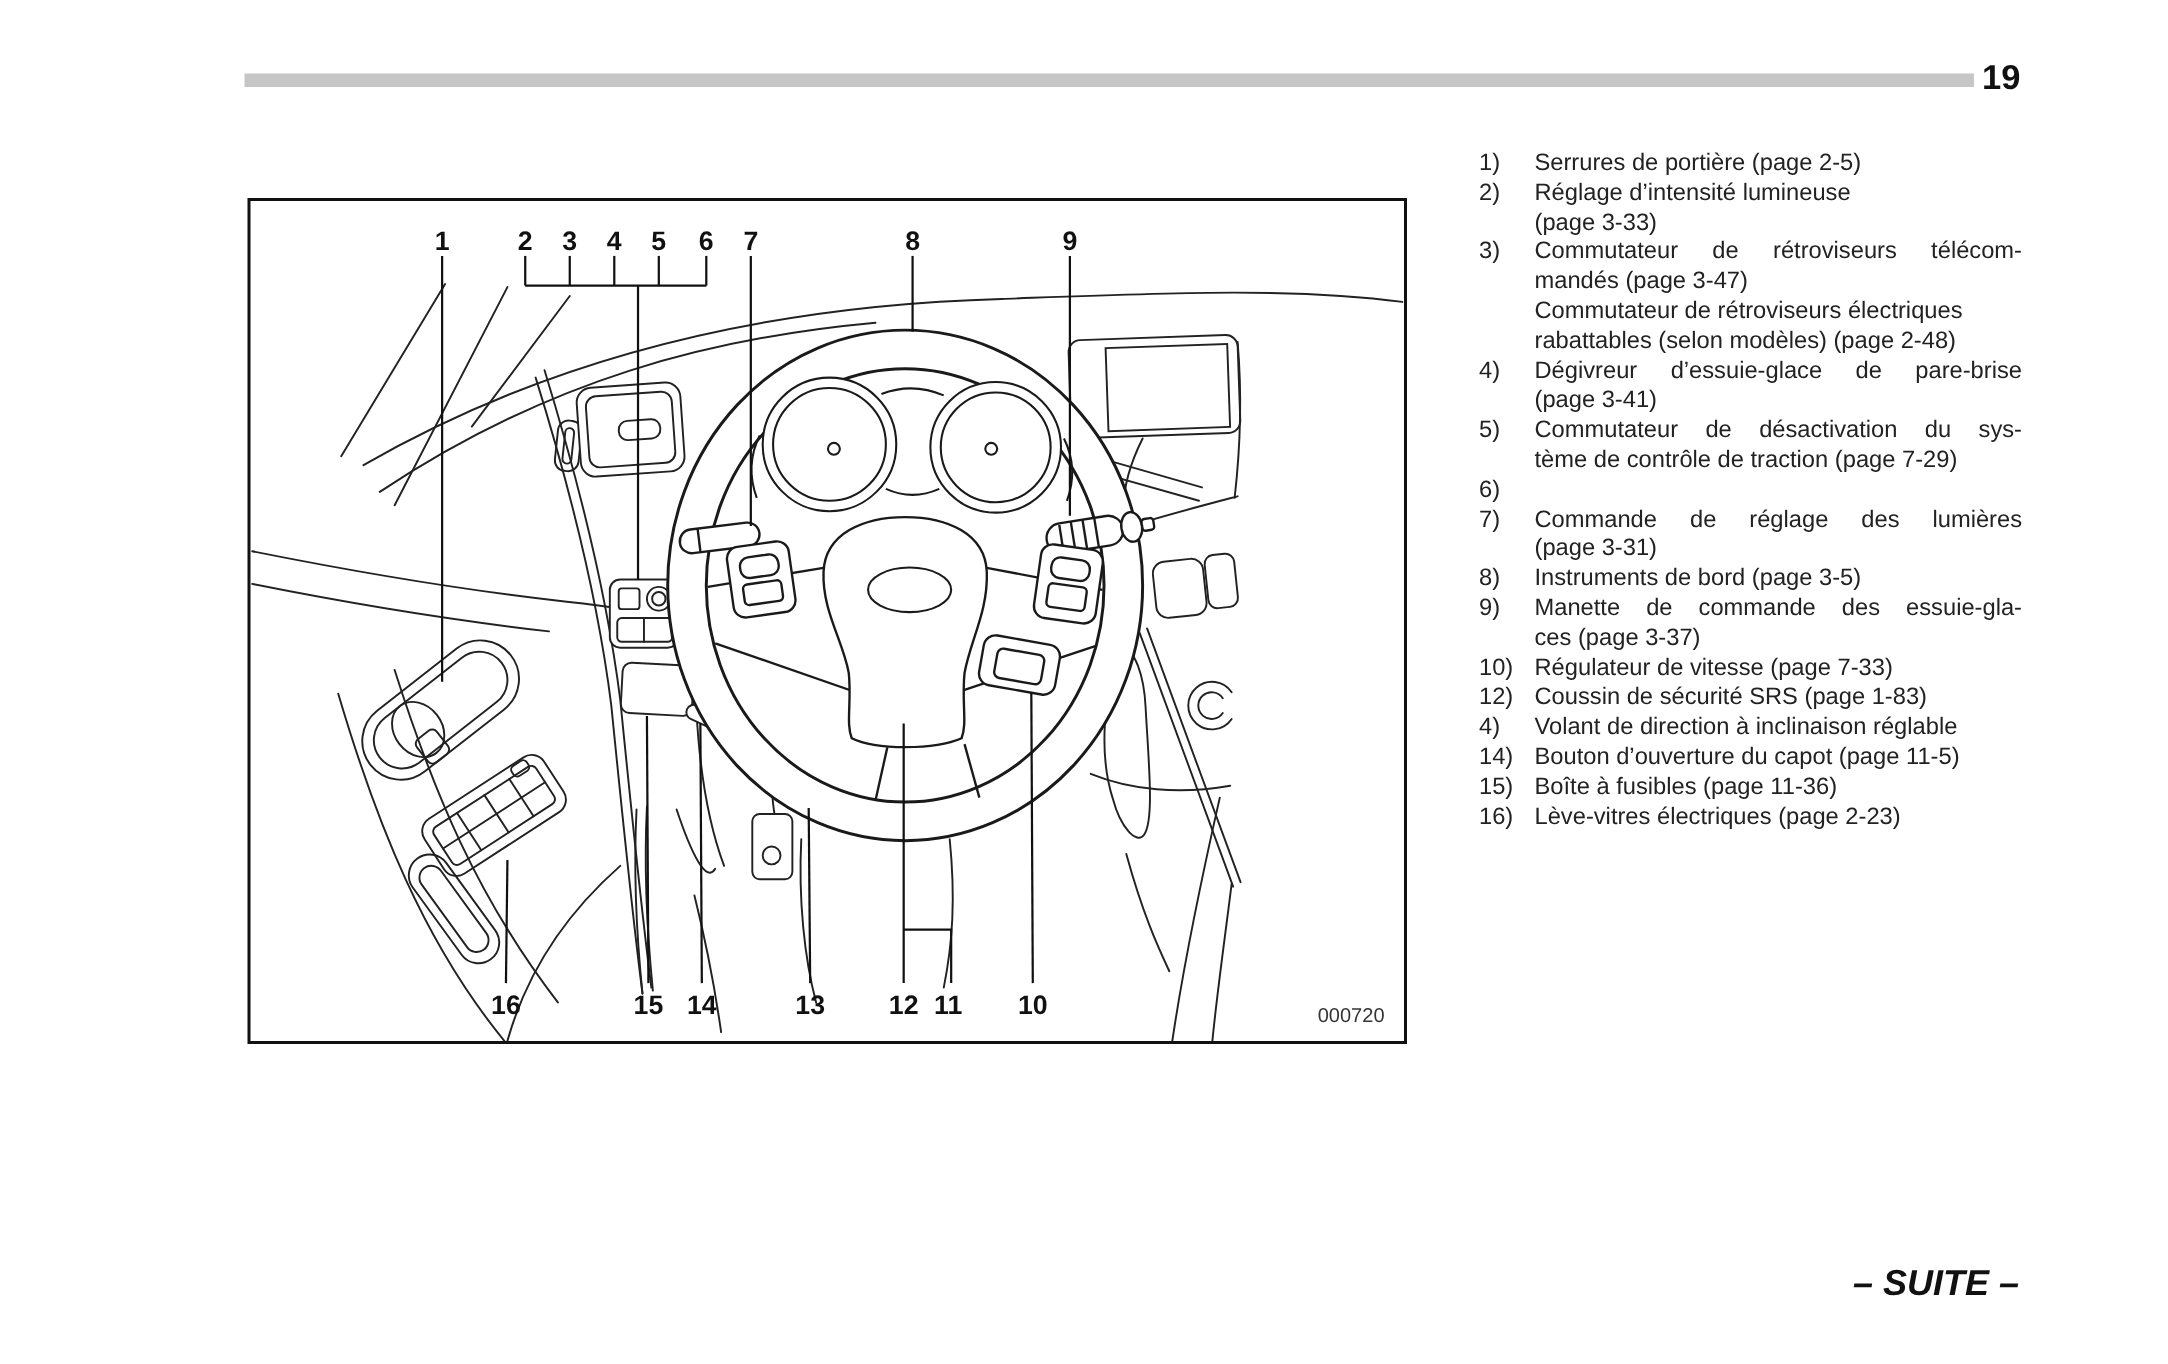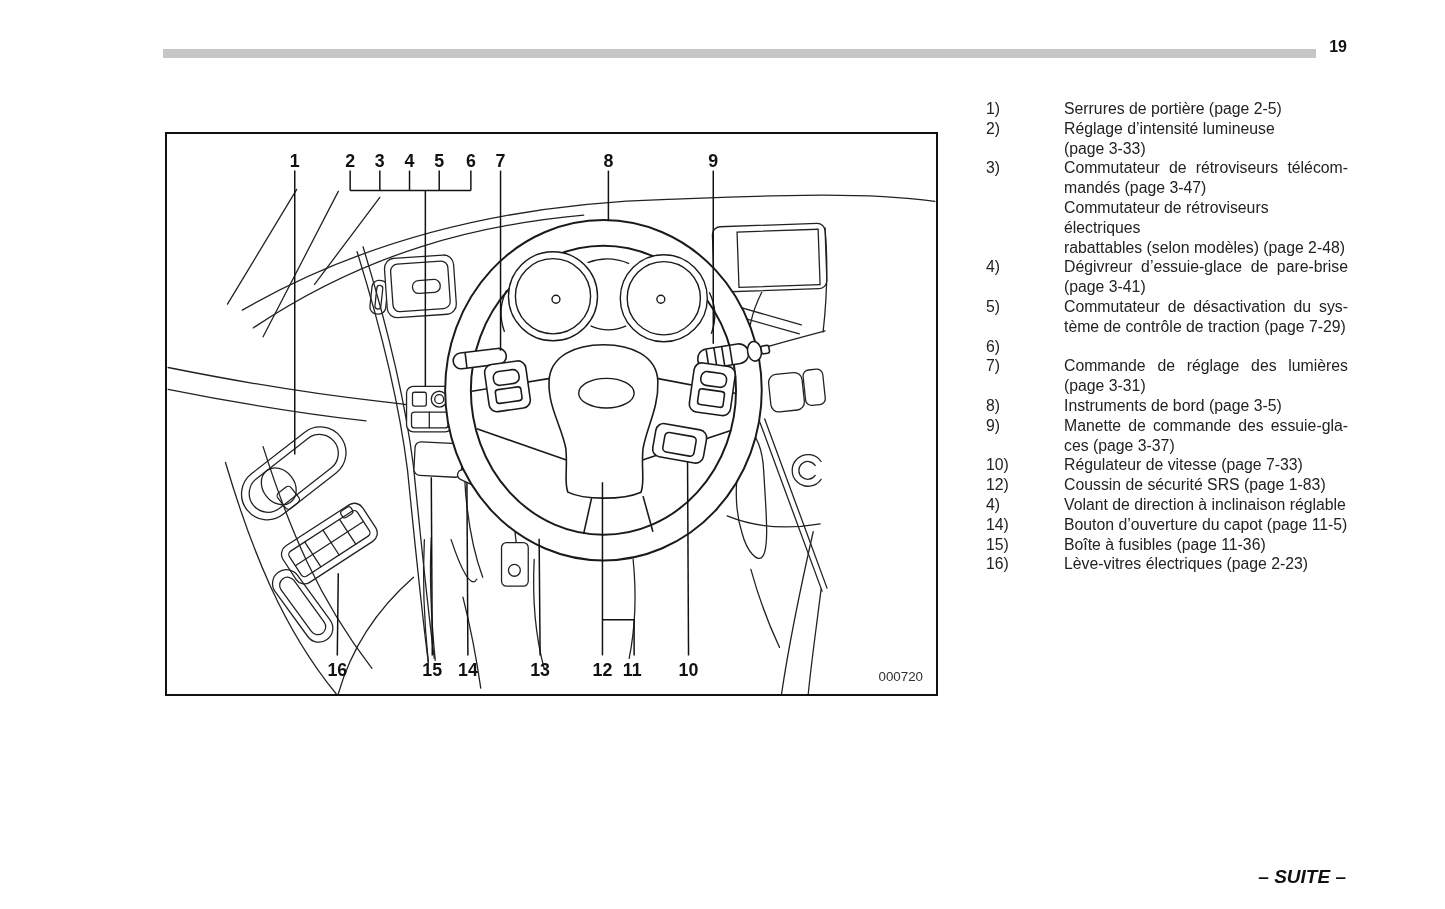--- a/index.html
+++ b/index.html
@@ -1,31 +1,31 @@
 <!DOCTYPE html>
 <html><head>
 <meta charset="utf-8">
 <style>
   html,body{margin:0;padding:0;}
   body{
     width:1445px;height:909px;position:relative;background:#ffffff;
     font-family:"Liberation Sans",sans-serif;color:#1d1d1d;overflow:hidden;
   }
   .topbar{position:absolute;left:163px;top:49px;width:1153px;height:9px;background:#c6c6c6;}
-  .pagenum{position:absolute;top:38px;right:98px;font-size:16px;font-weight:bold;color:#111;}
+  .pagenum{position:absolute;top:38px;right:98px;font-size:23px;font-weight:bold;color:#111;}
   .heading{position:absolute;left:167px;top:100px;display:flex;align-items:center;gap:11px;margin-top:36px;}
   .heading .sq{width:17px;height:17px;background:#1a1a1a;}
   .heading .ttl{font-size:20px;font-weight:bold;color:#111;}
   .figure-box{position:absolute;left:165px;top:132px;width:773px;height:564px;border:2px solid #111;box-sizing:border-box;background:#fff;}
   .legend{position:absolute;left:986px;top:99px;width:362px;font-size:15.8px;line-height:19.8px;color:#222;}
   .lg-item{display:flex;}
   .lg-num{width:37px;flex:none;}
-  .lg-lines{flex:1;margin-left:41px;}
+  .lg-lines{flex:1;}
   .st{text-align:justify;text-align-last:justify;}
-  .footer{position:absolute;top:866px;right:99px;font-size:19px;font-weight:bold;font-style:italic;color:#111;}
+  .footer{position:absolute;top:842px;right:99px;font-size:24px;font-weight:bold;font-style:italic;color:#111;}
   svg text{font-family:"Liberation Sans",sans-serif;font-weight:bold;font-size:18px;fill:#111;}
   svg text.figcode{font-weight:normal;font-size:13.5px;fill:#333;}
 </style>
 </head>
 <body>
 
 <div class="topbar"></div>
 <div class="pagenum">19</div>
 
 <div class="heading">

